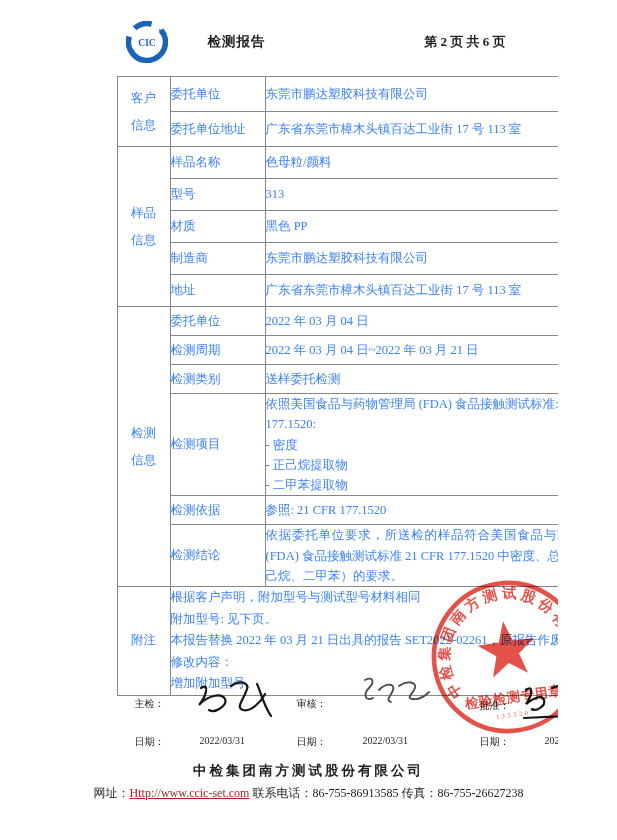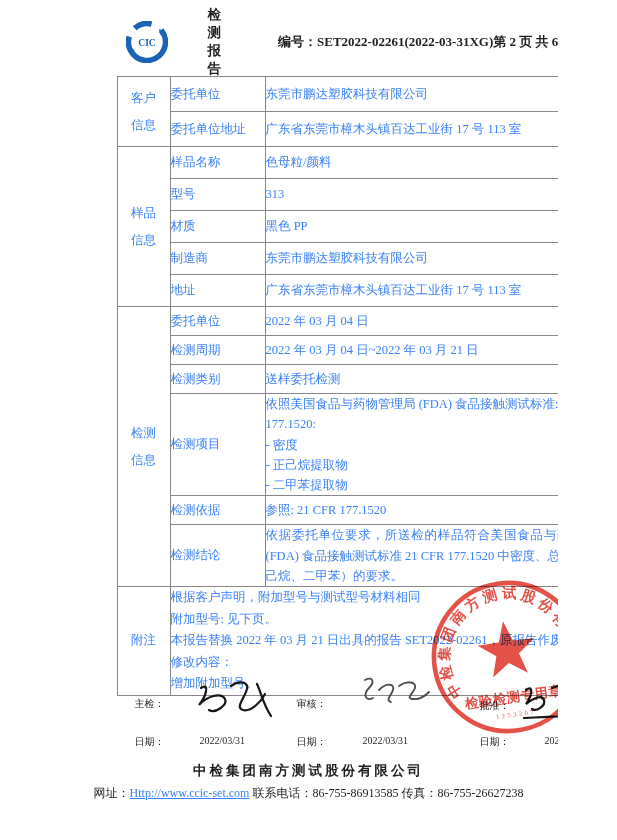--- a/index.html
+++ b/index.html
@@ -27,36 +27,35 @@
   
   .abs{position:absolute;font-size:10px;white-space:nowrap;}
   .sig{position:absolute;}
   
   .stamp{position:absolute;left:367px;top:576px;width:162px;height:162px;
          transform:rotate(-8deg);opacity:0.88;mix-blend-mode:multiply;pointer-events:none;}
   
   .footer{position:absolute;left:0;right:0;top:762px;text-align:center;}
   .f-company{font-weight:bold;font-size:13.5px;letter-spacing:3px;}
   .f-line{font-size:12px;margin-top:5px;}
-  .f-link{color:#3b82f6;text-decoration:underline;cursor:pointer;}
+  .f-link{color:#b91c1c;text-decoration:underline;cursor:pointer;}
 </style>
 </head>
 <body>
 
 <div class="page">
 
   <div class="header">
     <svg class="logo" viewBox="0 0 42 42">
       <circle cx="21" cy="21" r="18.5" fill="none" stroke="#1a64b7" stroke-width="5.5" stroke-dasharray="76 10 18 12" stroke-linecap="butt" transform="rotate(-40 21 21)"></circle>
       <path d="M33 8 l5 2 -4 4 z" fill="#1a64b7"></path>
       <path d="M9 34 l-5 -2 4 -4 z" fill="#1a64b7"></path>
       <text x="21" y="25" text-anchor="middle" font-size="9.5" font-weight="bold" fill="#1a64b7" font-family="Liberation Serif,serif">CIC</text>
     </svg>
     <span class="hdr-title">检测报告</span>
-    <span class="hdr-no"><span>编号：</span><span>SET2022-02261(2022-03-31XG)</span></span>
     <span class="hdr-page">第 2 页 共 6 页</span>
   </div>
 
   <table class="report">
     <colgroup>
         <col style="width:53px">
         <col style="width:95px">
         <col style="width:358px">
       </colgroup>
     <tbody>

